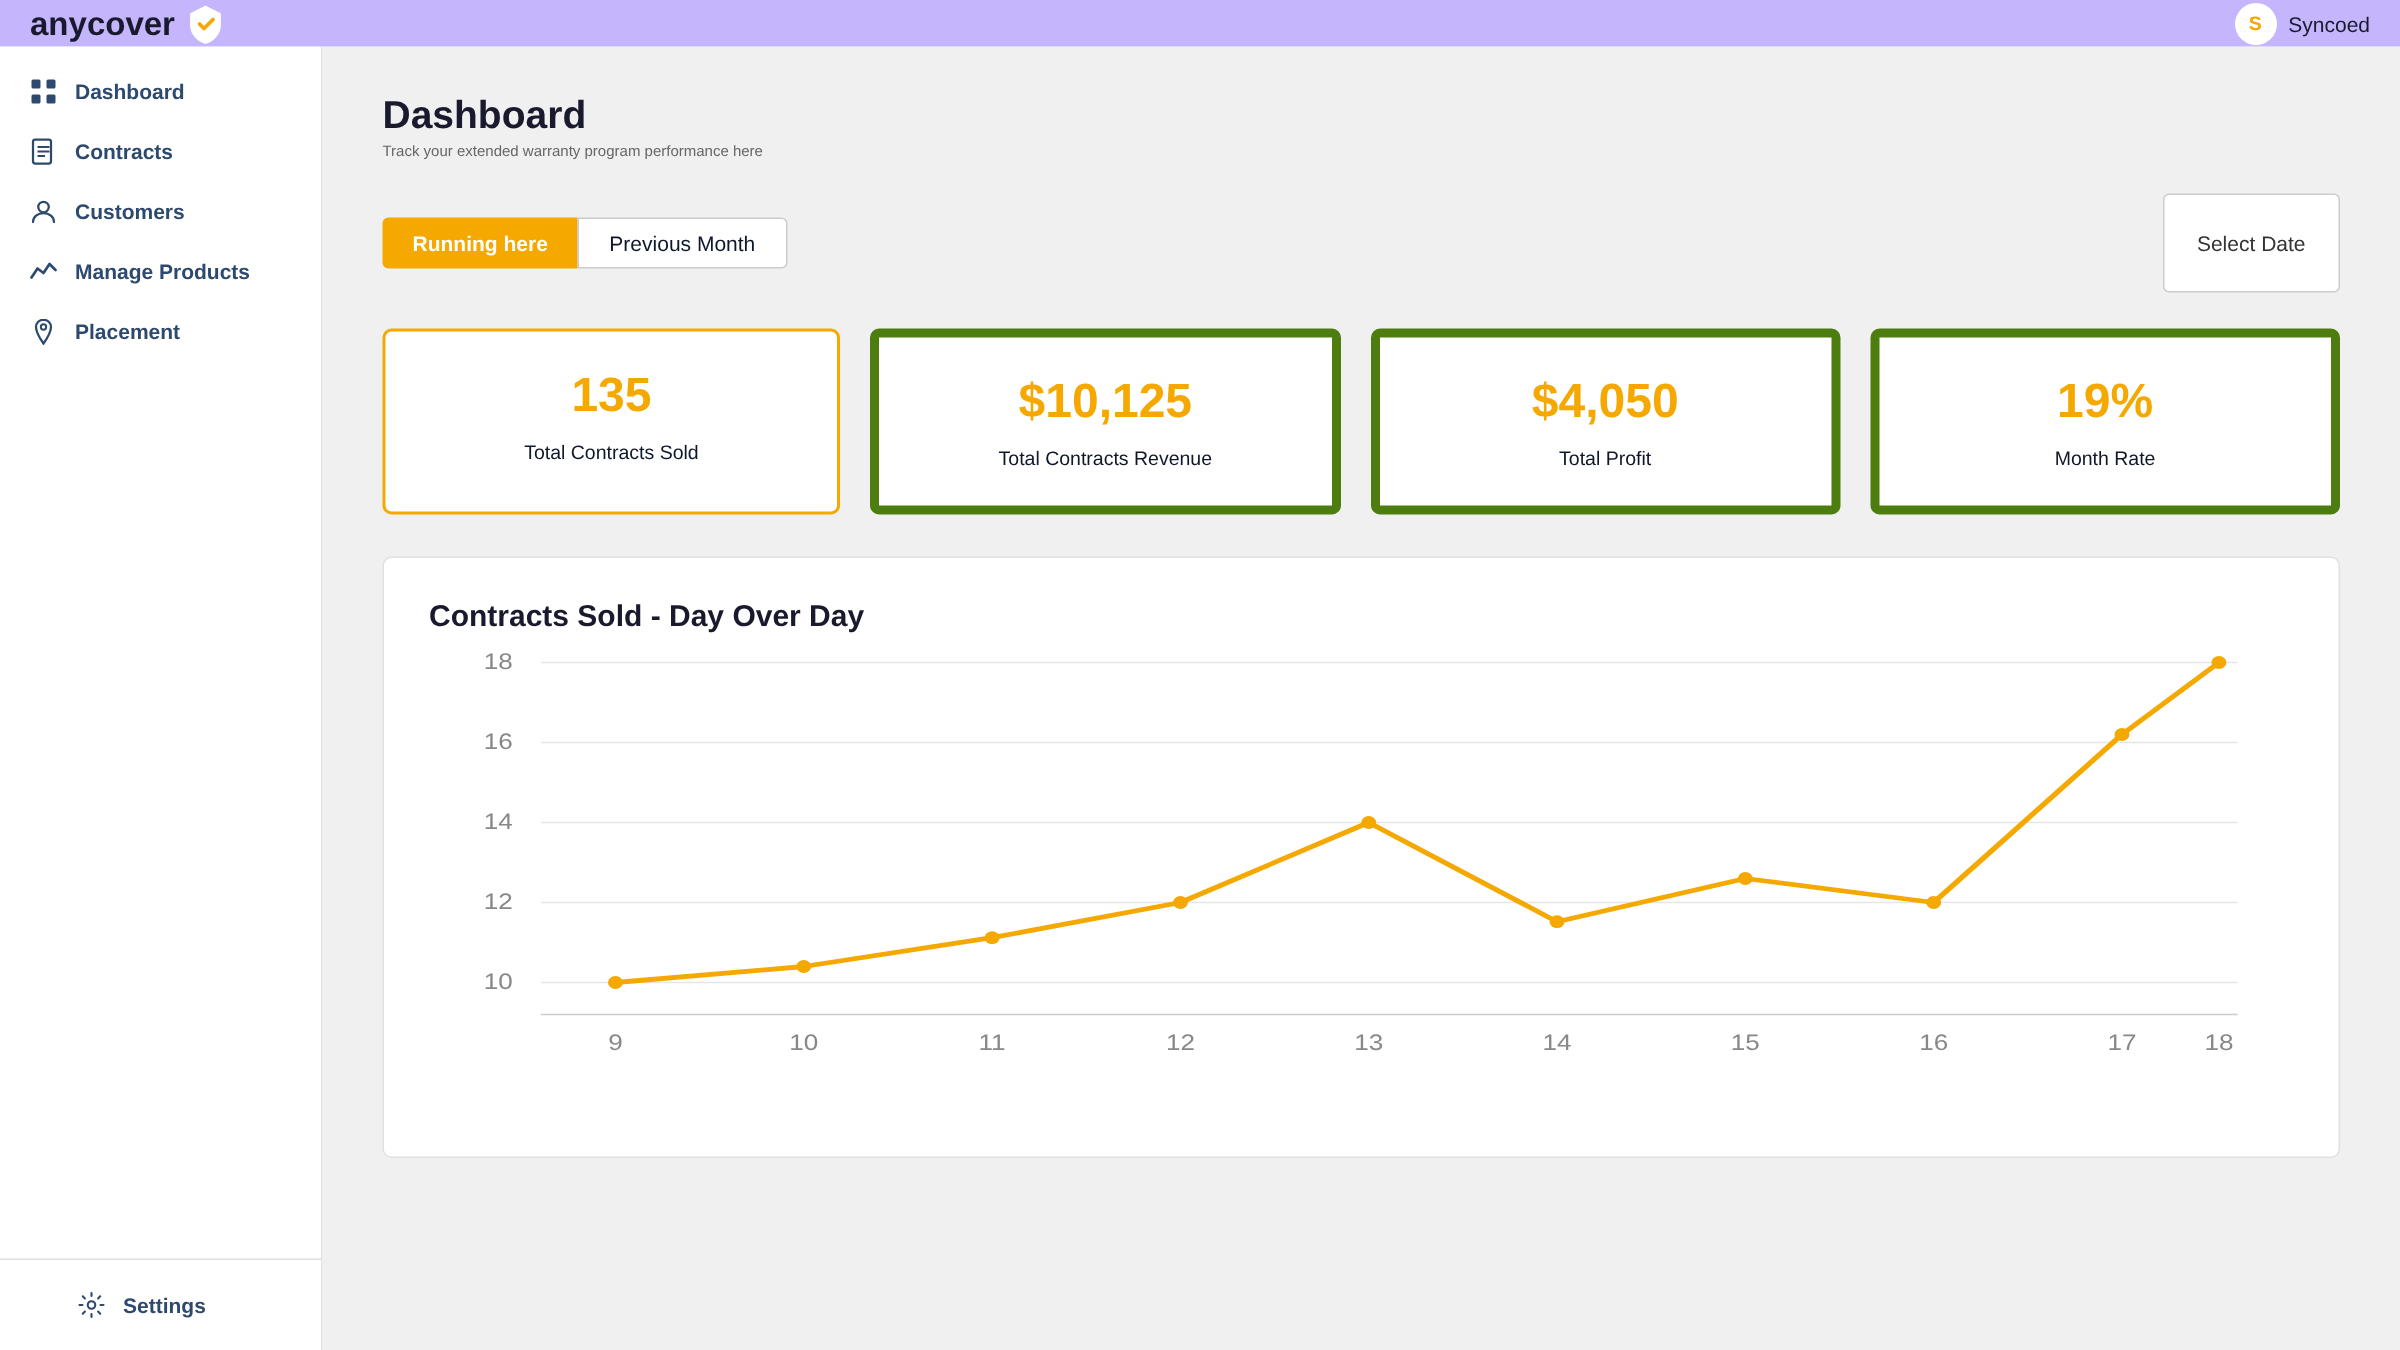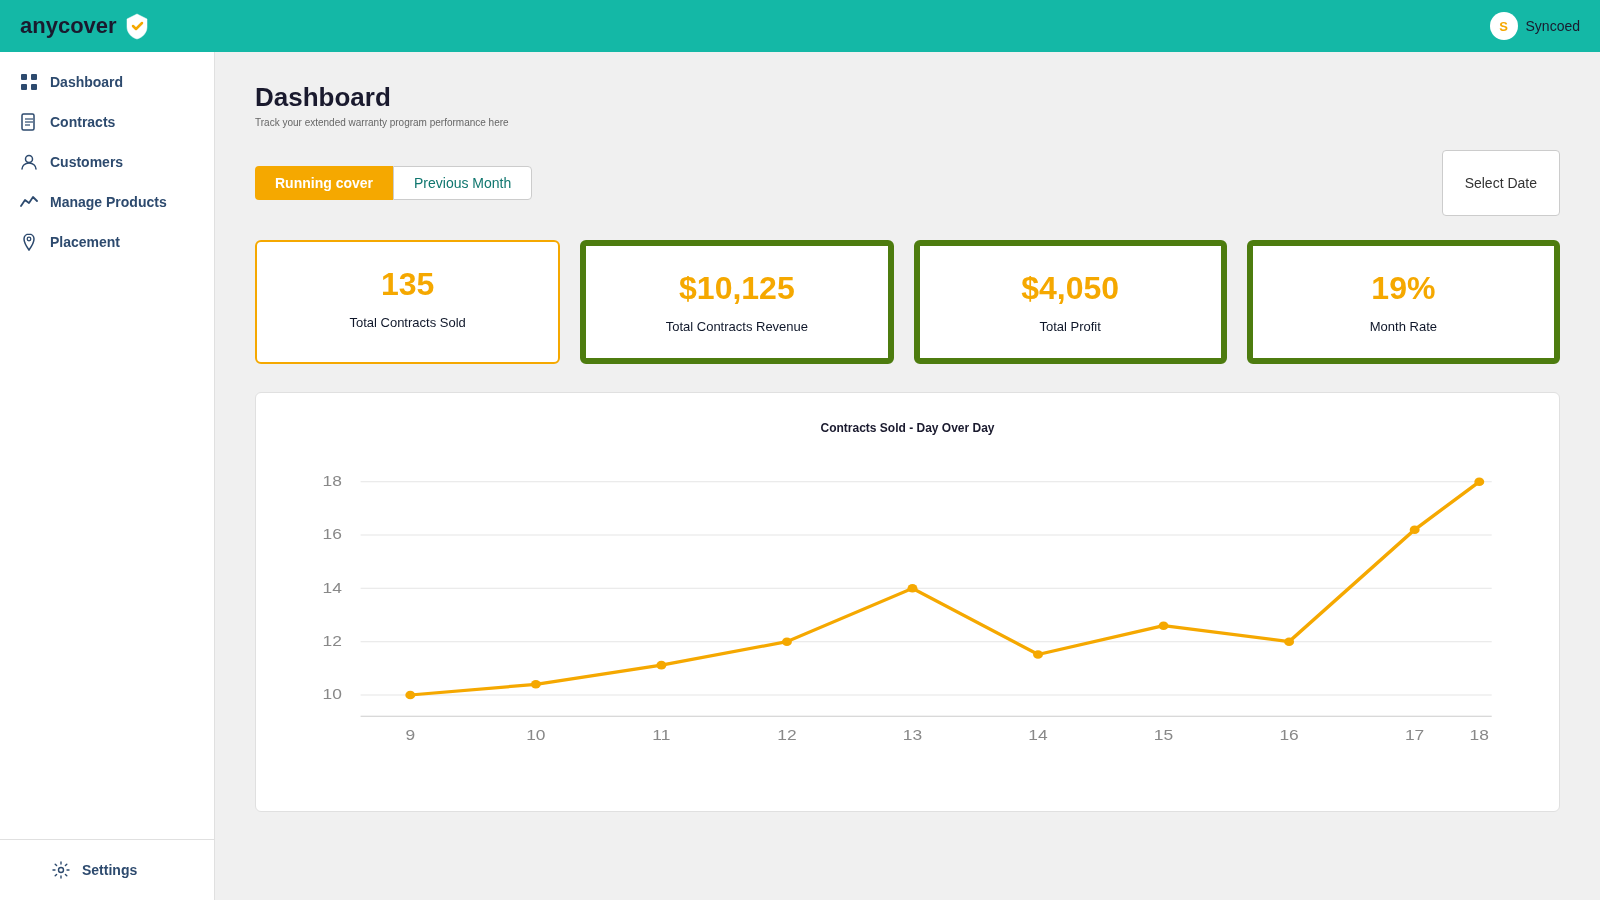--- a/index.html
+++ b/index.html
@@ -1,21 +1,21 @@
 <!DOCTYPE html>
 <html><head>
   <meta charset="utf-8">
   <style>
     * { margin: 0; padding: 0; box-sizing: border-box; }
     body { font-family: 'Segoe UI', Arial, sans-serif; background: #f0f0f0; display: flex; flex-direction: column; height: 900px; width: 1600px; overflow: hidden; }
 
     
     .topbar {
-      background: #14b8a6;
-      height: 52px;
+      background: #c4b5fd;
+      height: 31px;
       display: flex;
       align-items: center;
       padding: 0 20px;
       justify-content: space-between;
       flex-shrink: 0;
     }
     .topbar-logo {
       display: flex;
       align-items: center;
       gap: 6px;
@@ -125,21 +125,21 @@
       color: #fff;
       border: none;
       padding: 8px 20px;
       font-size: 14px;
       font-weight: 600;
       border-radius: 4px 0 0 4px;
       cursor: pointer;
     }
     .btn-prev-month {
       background: #fff;
-      color: #0f766e;
+      color: #0f172a;
       border: 1px solid #ccc;
       padding: 8px 20px;
       font-size: 14px;
       font-weight: 500;
       border-radius: 0 4px 4px 0;
       cursor: pointer;
     }
     .btn-select-date {
       background: #fff;
       color: #333;
@@ -183,25 +183,25 @@
     }
 
     
     .chart-card {
       background: #fff;
       border-radius: 6px;
       border: 1px solid #e0e0e0;
       padding: 28px 30px 20px;
     }
     .chart-title {
-      text-align: center;
-      font-size: 12px;
+      text-align: left;
+      font-size: 20px;
       font-weight: 700;
       color: #1a1a2e;
-      margin-bottom: 36px;
+      margin-bottom: 8px;
     }
     .chart-area {
       position: relative;
       height: 320px;
     }
     svg.line-chart {
       width: 100%;
       height: 100%;
     }
   </style>
@@ -276,21 +276,21 @@
       </div>
     </div>
   </nav>
 
   <main class="main">
     <h1 class="page-title">Dashboard</h1>
     <p class="page-subtitle">Track your extended warranty program performance here</p>
 
     <div class="filter-bar">
       <div class="filter-left">
-        <button class="btn-running-total">Running cover</button>
+        <button class="btn-running-total">Running here</button>
         <button class="btn-prev-month">Previous Month</button>
       </div>
       <button class="btn-select-date">Select Date</button>
     </div>
 
     <div class="stats-row">
       <div class="stat-card highlighted">
         <div class="stat-value">135</div>
         <div class="stat-label">Total Contracts Sold</div>
       </div>

